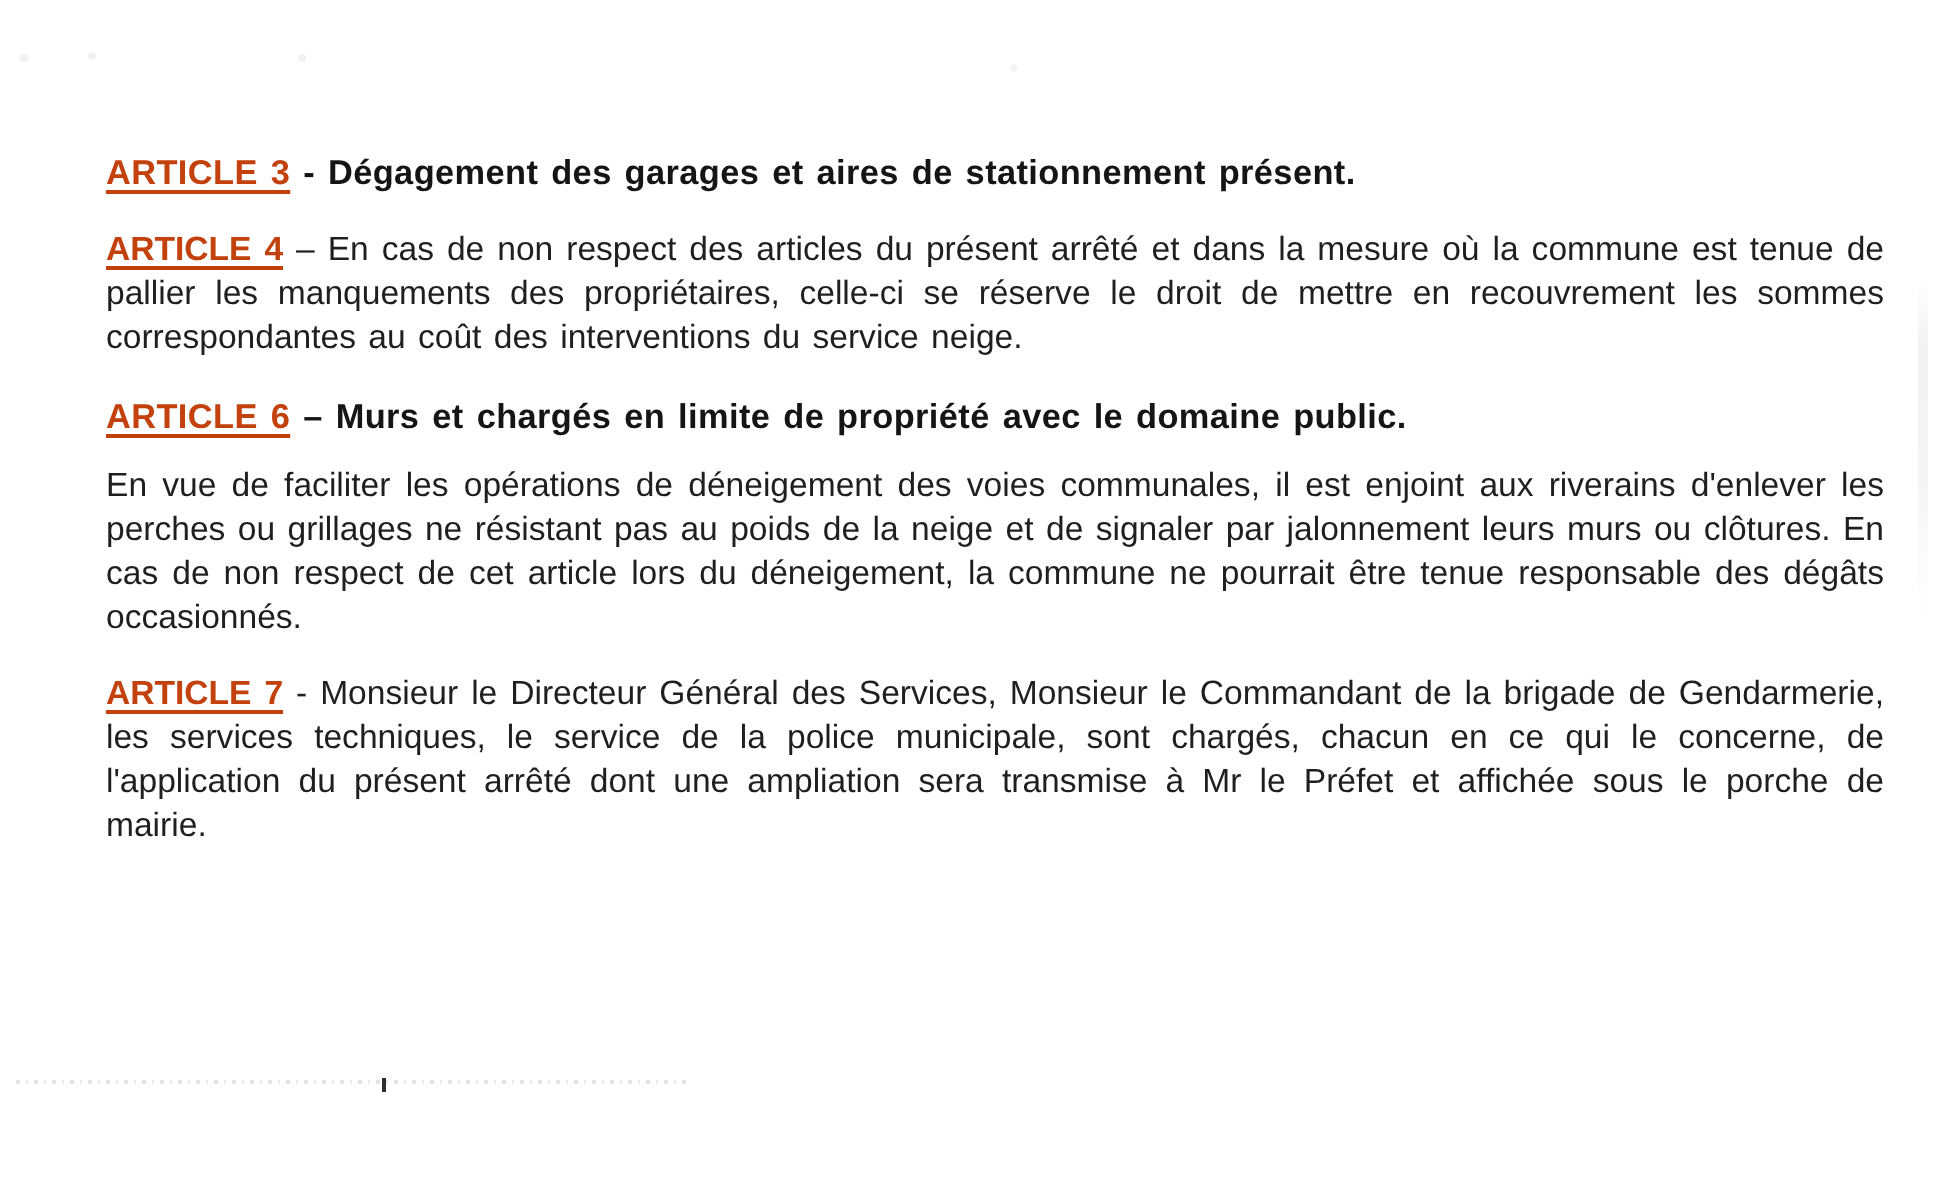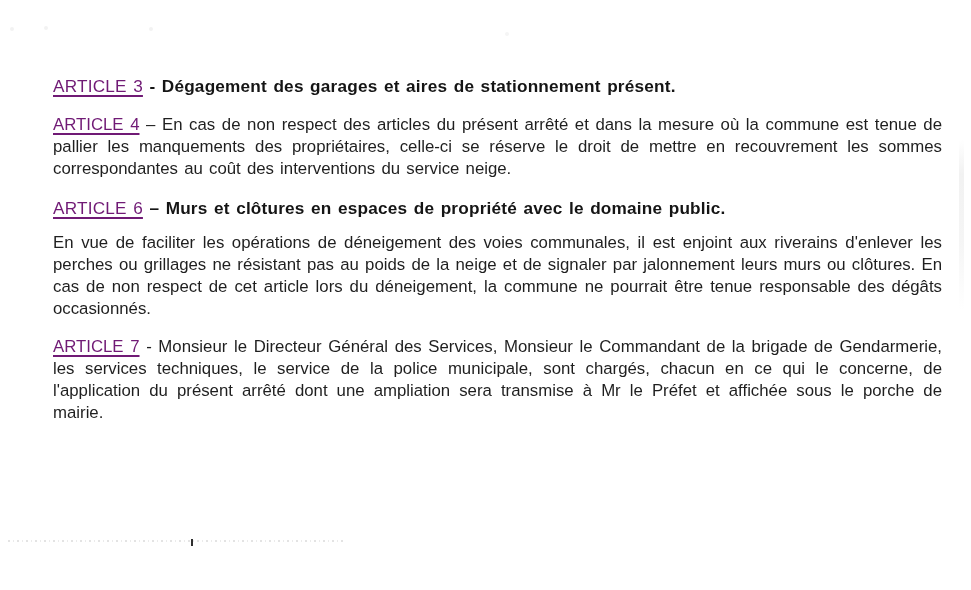--- a/index.html
+++ b/index.html
@@ -35,22 +35,22 @@
   p.heading {
     font-weight: 700;
     color: #151515;
     font-size: 17.2px;
     line-height: 24px;
     letter-spacing: 0.2px;
     margin-bottom: 12px;
     text-align: left;
   }
   .label {
-    font-weight: 400;
-    color: #701a75;
+    font-weight: 700;
+    color: #c2410c;
     text-decoration: underline;
     text-decoration-thickness: 2px;
     text-underline-offset: 3px;
   }
   
   .artifact { position: absolute; pointer-events: none; }
   .noise-band {
     left: 8px; top: 540px; width: 335px; height: 2px;
     background: repeating-linear-gradient(90deg, #dcdcdc 0 2px, transparent 2px 5px, #e6e6e6 5px 6px, transparent 6px 9px);
     opacity: 0.8;
@@ -76,21 +76,21 @@
 <div class="page">
   <div class="content">
     <div>
         <section class="article">
           <p class="heading"><span class="label">ARTICLE 3</span><span> - </span><span>Dégagement des garages et aires de stationnement présent.</span></p>
         </section>
         <section class="article">
           <p class="body"><span class="label">ARTICLE 4</span><span> – </span><span>En cas de non respect  des articles du présent arrêté et dans la mesure où la commune est tenue de pallier les manquements des propriétaires, celle-ci se réserve le droit de mettre en recouvrement les sommes correspondantes au coût des interventions du service neige.</span></p>
         </section>
         <section class="article">
-          <p class="heading"><span class="label">ARTICLE 6</span><span> – </span><span>Murs et clôtures en espaces de propriété avec le domaine public.</span></p>
+          <p class="heading"><span class="label">ARTICLE 6</span><span> – </span><span>Murs et chargés en limite de propriété avec le domaine public.</span></p>
           <p class="body">En vue de faciliter les opérations de déneigement des voies communales, il est enjoint aux riverains d'enlever les perches ou grillages ne résistant pas au poids de la neige et de signaler par jalonnement leurs murs ou clôtures. En cas de non respect de cet article lors du déneigement, la commune ne pourrait être tenue responsable des dégâts occasionnés.</p>
         </section>
         <section class="article">
           <p class="body"><span class="label">ARTICLE 7</span><span> - </span><span>Monsieur le Directeur Général des Services, Monsieur le Commandant de la brigade de Gendarmerie, les services techniques, le service de la police municipale, sont chargés, chacun en ce qui le concerne, de l'application du présent arrêté dont une ampliation sera transmise à Mr le Préfet et affichée sous le porche de mairie.</span></p>
         </section>
       </div>
   </div>
 
   <div class="artifact noise-band"></div>
   <div class="artifact noise-tick"></div>

